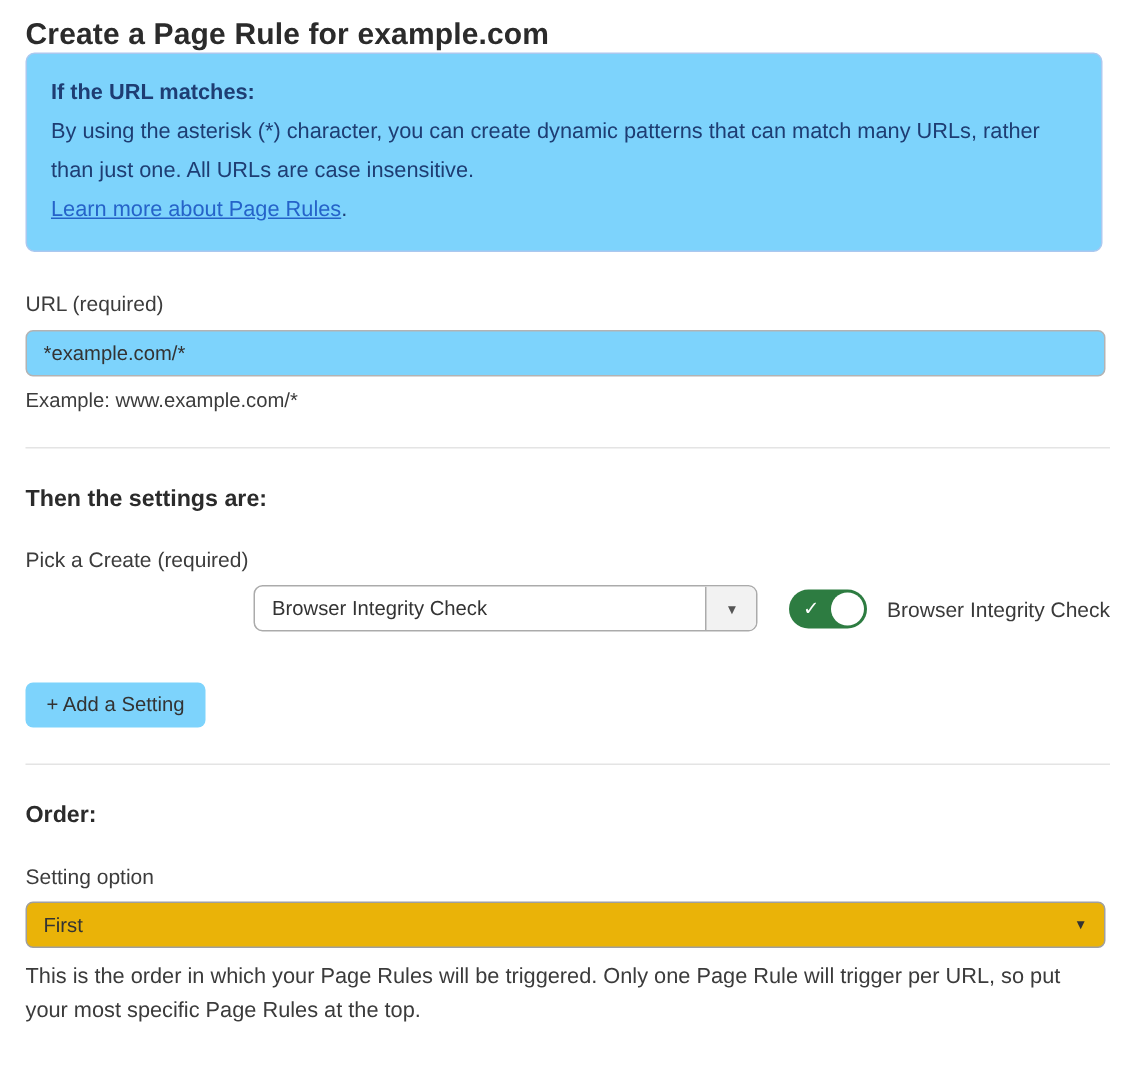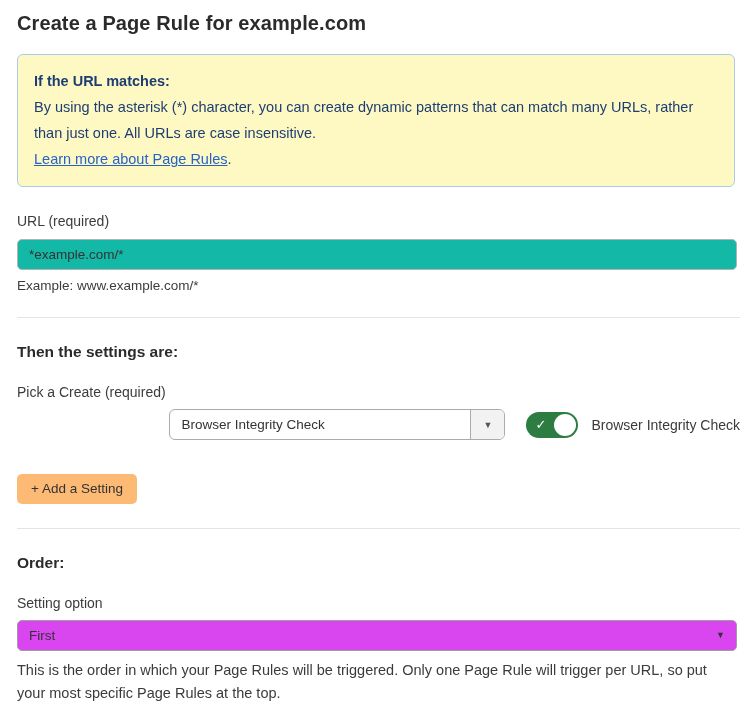--- a/index.html
+++ b/index.html
@@ -16,22 +16,21 @@
     width: 750px;
   }
   .page-title {
     font-size: 20px;
     font-weight: bold;
     color: #2b2b2b;
     letter-spacing: 0.1px;
   }
   
   .info-box {
-    margin-top: 19px;
-    background: #fef9c3;
+    background: #7dd3fc;
     border: 1px solid #abc8ef;
     border-radius: 6px;
     padding: 13px 16px 14px 16px;
     color: #1e3d73;
     font-size: 14.5px;
     line-height: 26px;
     width: 718px;
   }
   .info-heading { font-weight: bold; }
   .info-link {
@@ -50,21 +49,21 @@
     margin-top: 10px;
     width: 720px;
     height: 31px;
     border: 1px solid #b3b3b3;
     border-radius: 5px;
     padding: 0 11px;
     font-size: 13.5px;
     color: #333333;
     font-family: "Liberation Sans", "DejaVu Sans", sans-serif;
     outline: none;
-    background: #14b8a6;
+    background: #7dd3fc;
   }
   .helper-text {
     margin-top: 8px;
     font-size: 13.5px;
     color: #3c3c3c;
   }
   .divider {
     border: none;
     border-top: 1px solid #e4e4e4;
     margin-top: 24px;
@@ -160,31 +159,31 @@
     border: none;
     border-radius: 5px;
     font-size: 13.5px;
     font-family: "Liberation Sans", "DejaVu Sans", sans-serif;
     cursor: pointer;
     padding: 8px 14px;
     line-height: 1;
   }
   .btn-add {
     margin-top: 34px;
-    background: #fdba74;
+    background: #7dd3fc;
     color: #333333;
   }
   
   .full-select {
     margin-top: 9px;
     width: 720px;
     height: 31px;
     border: 1px solid #9f9f9f;
     border-radius: 5px;
-    background: #d946ef;
+    background: #eab308;
     display: flex;
     align-items: center;
     justify-content: space-between;
     padding: 0 11px;
     cursor: pointer;
   }
   .full-select .select-value {
     font-size: 13.5px;
     color: #333333;
   }

